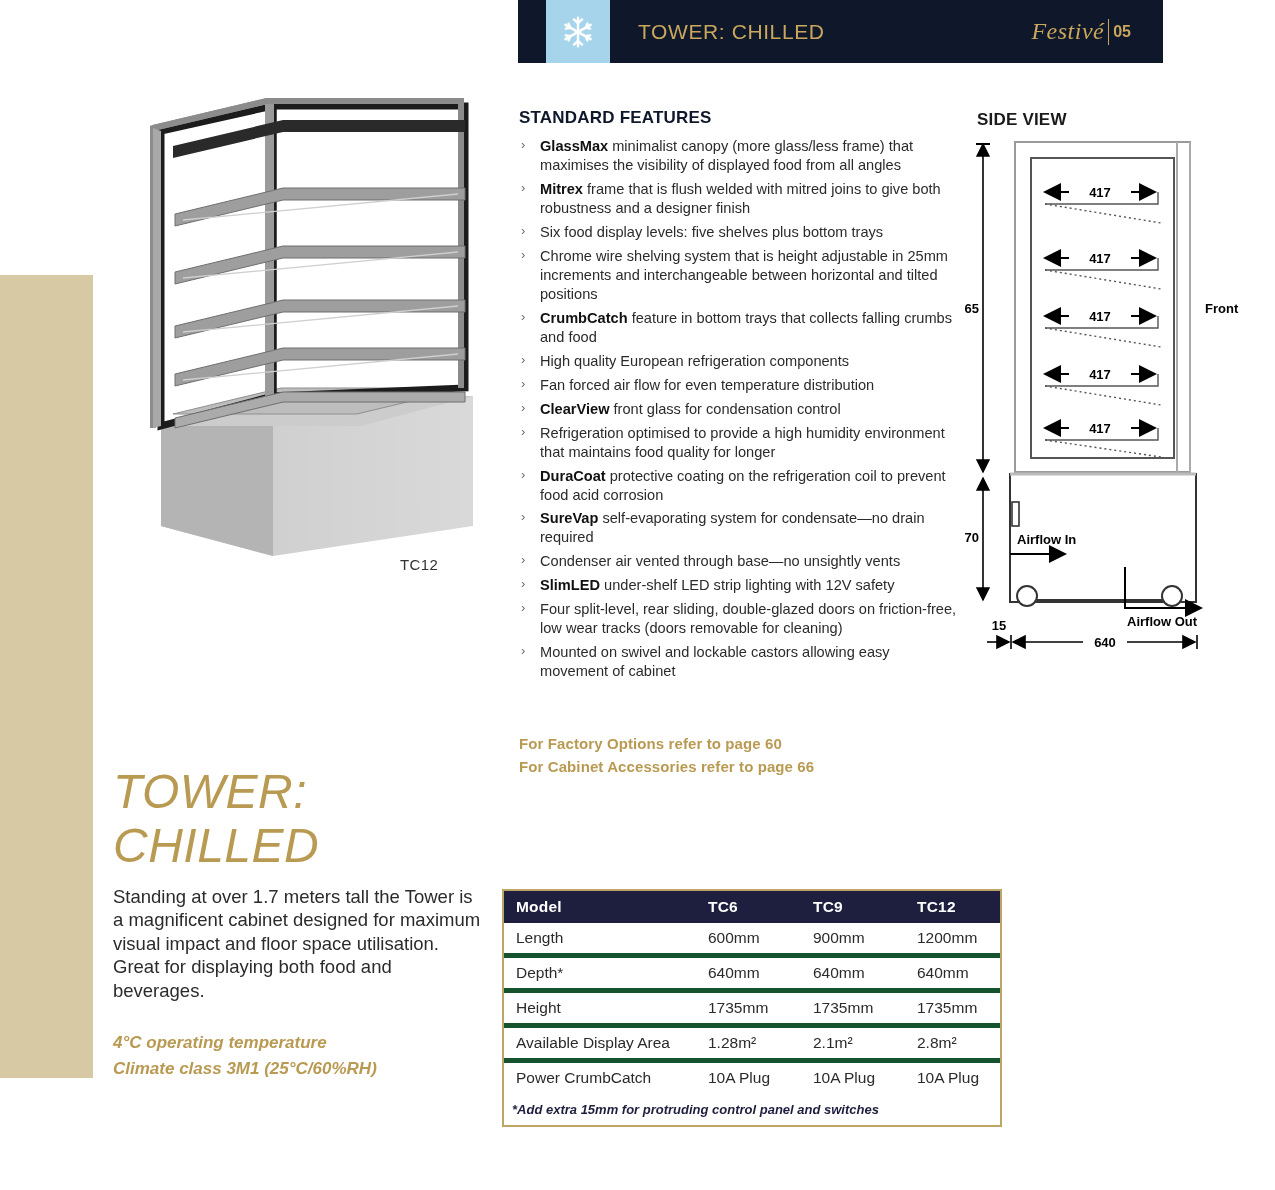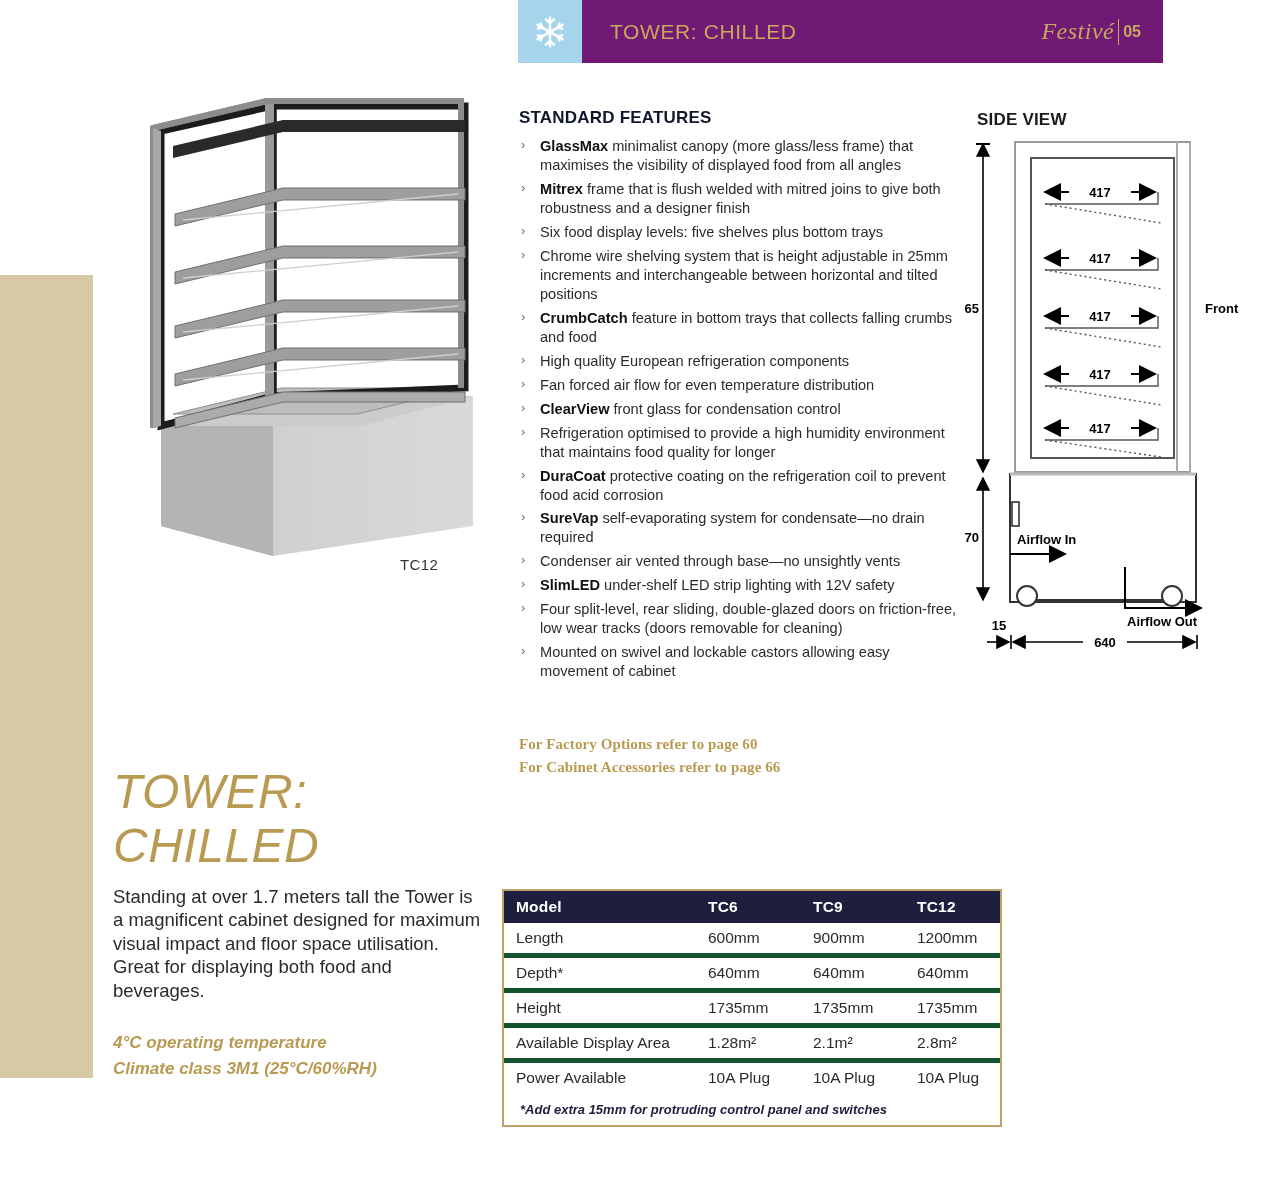--- a/index.html
+++ b/index.html
@@ -15,40 +15,40 @@
   .tan-strip {
     position: absolute; left: 0; top: 275px;
     width: 93px; height: 803px;
     background: #d6c9a4;
   }
 
   
   .header {
     position: absolute; left: 518px; top: 0;
     width: 645px; height: 63px;
-    background: #701a75;
-    display: flex; align-items: center;
+    background: #0f172a;
+    display: flex; align-items: center; padding-left: 28px;
   }
   .header-ice {
     width: 64px; height: 63px;
     background: #a6d4ea;
     display: flex; align-items: center; justify-content: center;
     flex: 0 0 64px;
   }
   .snowflake { width: 34px; height: 34px; display:block; }
   .header-title {
     color: #c9a75c;
     font-size: 21px;
     letter-spacing: 0.6px;
     font-weight: 400;
     margin-left: 28px;
     white-space: nowrap;
   }
   .header-right {
-    margin-left: auto; margin-right: 22px;
+    margin-left: auto; margin-right: 32px;
     display: flex; align-items: center; gap: 4px;
   }
   .brand {
     color: #c9a75c;
     font-family: "Liberation Serif", serif;
     font-style: italic;
     font-size: 24px;
     letter-spacing: 0.5px;
   }
   .brand-divider { width: 1px; height: 26px; background: #c9a75c; }
@@ -85,21 +85,21 @@
   ul.feature-list li .chev {
     position: absolute; left: 2px; top: 0;
     color: #6b6b6b; font-size: 13px;
   }
   ul.feature-list li b { font-weight: bold; color: #111; }
 
   
   .refs { position: absolute; left: 519px; top: 733px; }
   .refs div {
     color: #b99a52; font-weight: bold; font-size: 15px;
-    line-height: 1.52; letter-spacing: .1px; font-family: Liberation Serif, serif;
+    line-height: 1.52; letter-spacing: .1px;
   }
 
   
   .sideview-title {
     position: absolute; left: 977px; top: 110px;
     font-size: 17px; font-weight: bold; color: #1a1a1a;
     letter-spacing: .2px;
   }
   .sideview-svg { position: absolute; left: 965px; top: 130px; }
 
@@ -143,21 +143,21 @@
     padding: 6px 0 6px 12px;
     border-bottom: 5px solid #14532d;
   }
   .spec-table tbody tr:last-child td { border-bottom: none; }
   .spec-table col.c0 { width: 192px; }
   .spec-table col.c1 { width: 105px; }
   .spec-table col.c2 { width: 104px; }
   .spec-table col.c3 { width: auto; }
   .table-note {
     font-size: 13px; font-weight: bold; font-style: italic;
-    color: #1e1f3f; padding: 9px 0 8px 16px;
+    color: #1e1f3f; padding: 9px 0 8px 8px;
   }
 </style>
 </head>
 <body>
 
 <div class="page">
 
   <div class="tan-strip"></div>
 
   <div class="header">
@@ -401,21 +401,21 @@
             <td>1735mm</td>
             <td>1735mm</td>
           </tr>
           <tr>
             <td>Available Display Area</td>
             <td>1.28m²</td>
             <td>2.1m²</td>
             <td>2.8m²</td>
           </tr>
           <tr>
-            <td>Power Available</td>
+            <td>Power CrumbCatch</td>
             <td>10A Plug</td>
             <td>10A Plug</td>
             <td>10A Plug</td>
           </tr>
         </tbody>
     </table>
     <div class="table-note">*Add extra 15mm for protruding control panel and switches</div>
   </div>
 
 </div>

